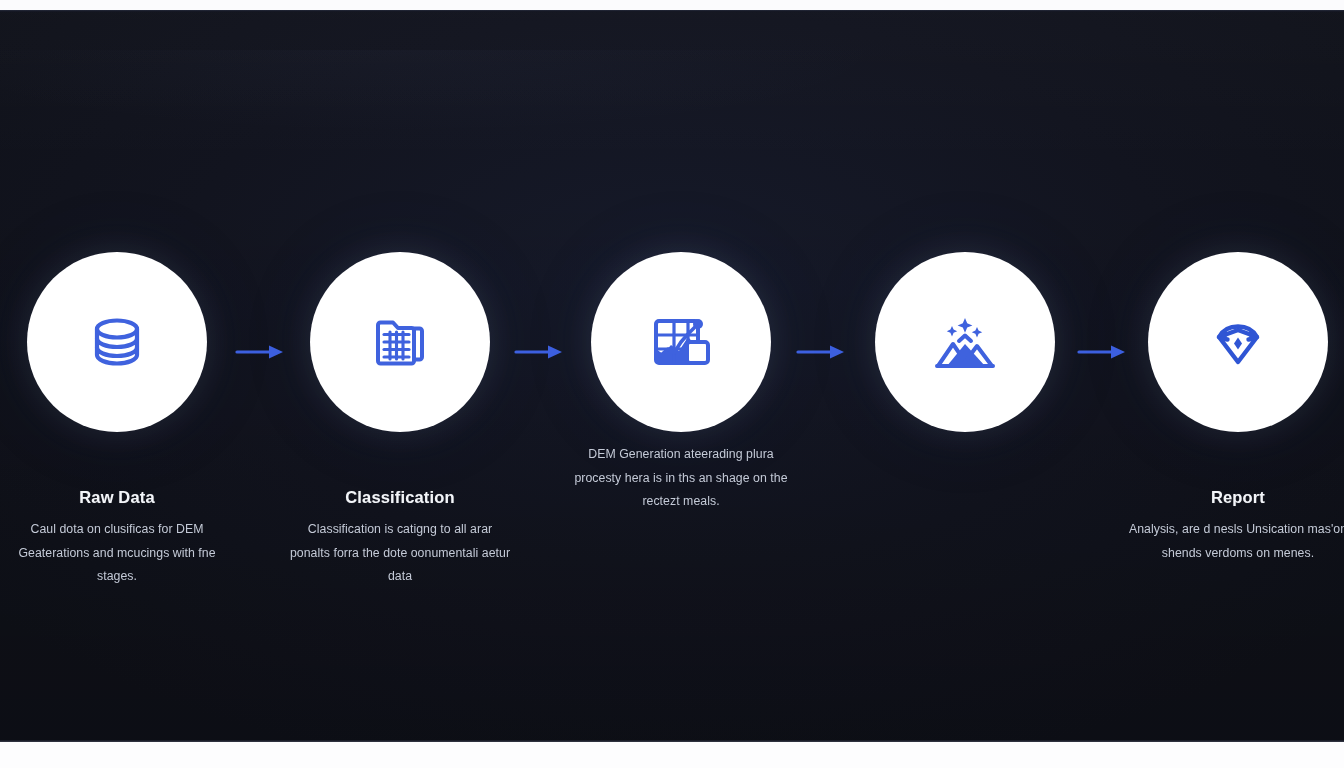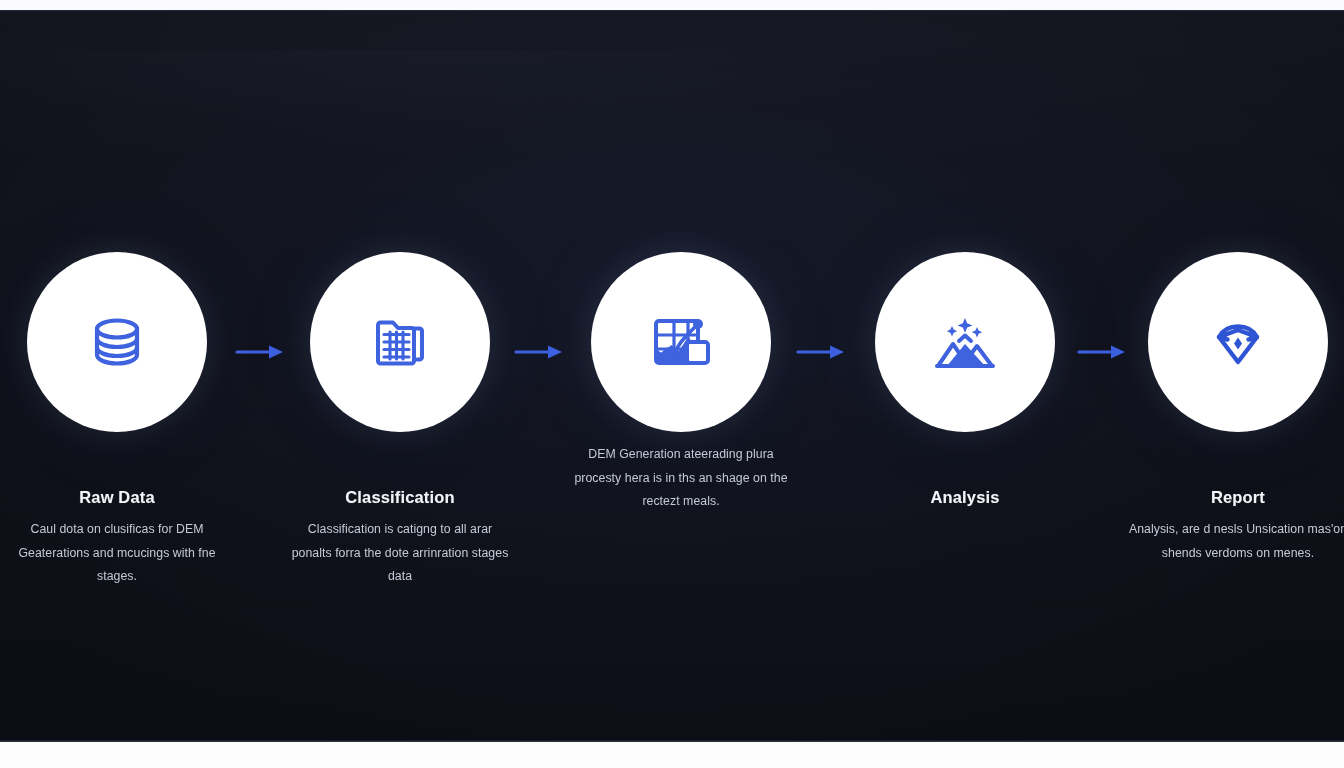--- a/index.html
+++ b/index.html
@@ -178,21 +178,21 @@
               <line x1="20" y1="36" x2="45" y2="36"></line>
               <line x1="20" y1="43.5" x2="45" y2="43.5"></line>
               <line x1="20" y1="51" x2="45" y2="51"></line>
               <line x1="26" y1="26" x2="26" y2="53"></line>
               <line x1="32.5" y1="26" x2="32.5" y2="53"></line>
               <line x1="39" y1="26" x2="39" y2="53"></line>
             </g>
           </svg>
         </div>
         <div class="step-title">Classification</div>
-        <div class="step-desc">Classification is catigng to all arar ponalts forra the dote arrinration stages data</div>
+        <div class="step-desc">Classification is catigng to all arar ponalts forra the dote oonumentali aetur data</div>
       </div>
 
       <div class="arrow" style="left:514px;">
         <svg width="56" height="18" viewBox="0 0 56 18">
           <line x1="2" y1="9" x2="36" y2="9" stroke="#3d60e0" stroke-width="3.2" stroke-linecap="round"></line>
           <path d="M34 2.5 L48 9 L34 15.5 Z" fill="#3d60e0"></path>
         </svg>
       </div>
 
       <div class="step" style="left:551px;">
@@ -253,21 +253,20 @@
 
             <path d="M38 40 L58 62 L20 62 Z" fill="#3f62de"></path>
 
             <path d="M26 40 L41 62 L11 62 Z" fill="none" stroke="#3f62de" stroke-width="4" stroke-linejoin="round"></path>
 
             <path d="M50 42 L65 62 L35 62 Z" fill="none" stroke="#3f62de" stroke-width="4" stroke-linejoin="round"></path>
 
             <line x1="10" y1="62" x2="66" y2="62" stroke="#3f62de" stroke-width="4" stroke-linecap="round"></line>
           </svg>
         </div>
-        <div class="step-title">Analysis</div>
       </div>
 
       <div class="arrow" style="left:1077px;">
         <svg width="56" height="18" viewBox="0 0 56 18">
           <line x1="2" y1="9" x2="36" y2="9" stroke="#3d60e0" stroke-width="3.2" stroke-linecap="round"></line>
           <path d="M34 2.5 L48 9 L34 15.5 Z" fill="#3d60e0"></path>
         </svg>
       </div>
 
       <div class="step" style="left:1108px;">

